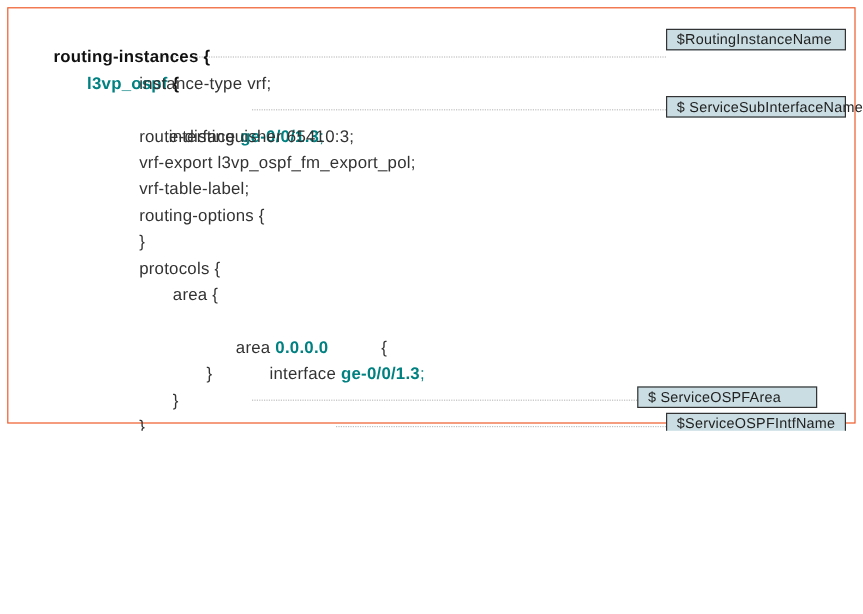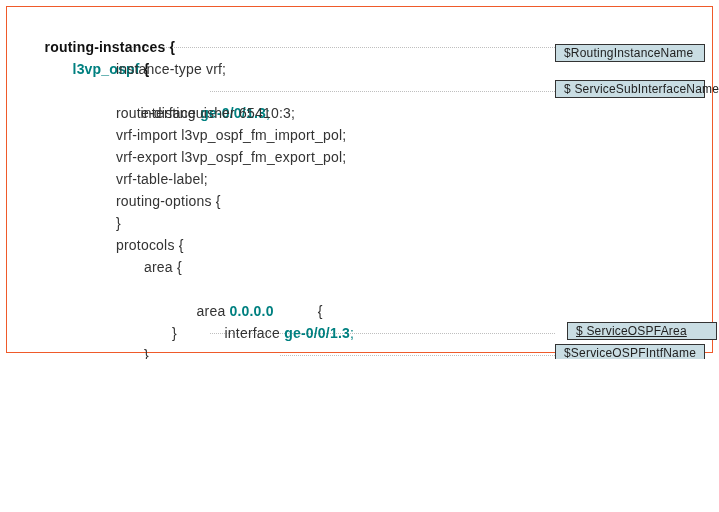--- a/index.html
+++ b/index.html
@@ -82,45 +82,44 @@
       <span class="bold">routing-instances {</span>
     </div>
     <div class="line i1">
       <span class="teal-bold">l3vp_ospf</span><span class="bold"> {</span>
     </div>
     <div class="line i2"><span class="kw">instance-type vrf;</span></div>
     <div class="line i2">
       <span class="kw">interface </span><span class="teal">ge-0/0/1.3</span><span class="teal-sc">;</span>
     </div>
     <div class="line i2"><span class="kw">route-distinguisher 65410:3;</span></div>
-    <div class="line i2"><span class="kw">vrf-import l3vp_ospf_fm_import_pol;</span></div>
     <div class="line i2"><span class="kw">vrf-export l3vp_ospf_fm_export_pol;</span></div>
     <div class="line i2"><span class="kw">vrf-table-label;</span></div>
     <div class="line i2"><span class="kw">routing-options {</span></div>
     <div class="line i2"><span class="kw">}</span></div>
     <div class="line i2"><span class="kw">protocols {</span></div>
     <div class="line i3"><span class="kw">area {</span></div>
     <div class="line i4">
       <span class="kw">area </span><span class="teal">0.0.0.0</span><span class="kw"> {</span>
     </div>
     <div class="line i5">
       <span class="kw">interface </span><span class="teal">ge-0/0/1.3</span><span class="teal-sc">;</span>
     </div>
     <div class="line i4"><span class="kw">}</span></div>
     <div class="line i3"><span class="kw">}</span></div>
     <div class="line i2"><span class="kw">}</span></div>
     <div class="line i1"><span class="kw">}</span></div>
     <div class="line"><span class="kw">}</span></div>
   </div>
 
-  <div class="label-box" style="left:555px; top:44px; width:150px;">
+  <div class="label-box" style="left:555px; top:24px; width:150px;">
     <span>$RoutingInstanceName</span>
   </div>
   <div class="label-box" style="left:555px; top:80px; width:150px;">
     <span>$ ServiceSubInterfaceName</span>
   </div>
-  <div class="label-box" style="left:567px; top:322px; width:150px;text-decoration:underline;">
+  <div class="label-box" style="left:531px; top:322px; width:150px;">
     <span>$ ServiceOSPFArea</span>
   </div>
   <div class="label-box" style="left:555px; top:344px; width:150px;text-align:center;">
     <span>$ServiceOSPFIntfName</span>
   </div>
 </div>
 
 </body></html>

